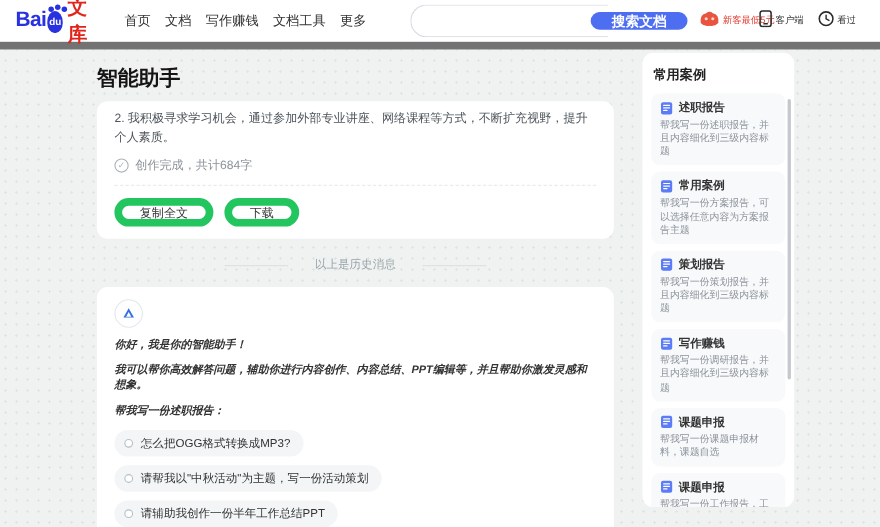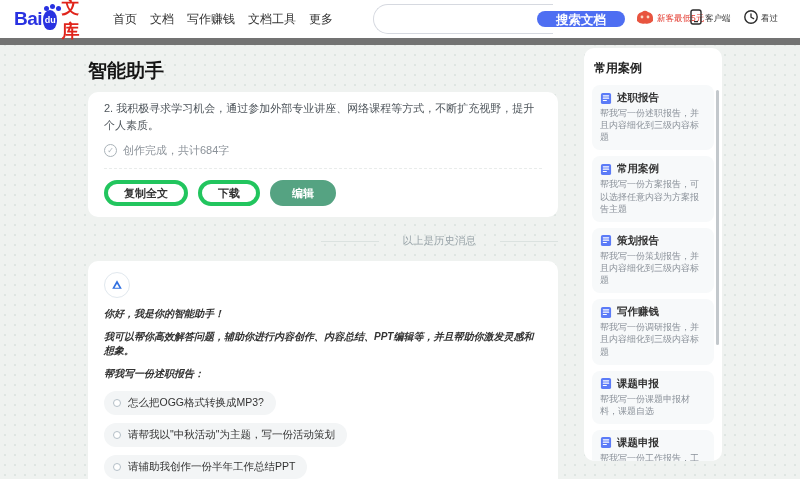--- a/index.html
+++ b/index.html
@@ -38,24 +38,24 @@
   .main{position:absolute;left:88px;top:45px;width:470px;}
   .page-title{font-size:19px;font-weight:800;color:#151515;margin:13px 0 8px;}
   .card{background:#fff;border-radius:10px;}
   .history-card{padding:8px 16px 11px;}
   .partial-text{font-size:11px;color:#4e555b;line-height:1.5;}
   .status-row{display:flex;align-items:center;gap:6px;margin-top:10px;font-size:11px;color:#8b9299;}
   .check-circle{width:13px;height:13px;border:1px solid #aab3b9;border-radius:50%;box-sizing:border-box;
     display:flex;align-items:center;justify-content:center;font-size:8px;color:#aab3b9;}
   .dash-sep{border-top:1px dashed #e9eceb;margin:10px 0 11px;}
   .actions{display:flex;gap:10px;}
-  .btn{height:26px;padding:0 16px;border-radius:14px;border:4px solid #22c55e;background:#fff;
-    font-size:11px;font-weight:700;color:#333;display:flex;align-items:center;cursor:pointer;}
+  .btn{height:26px;padding:0 16px;border-radius:14px;border:7px solid #22c55e;background:#fff;
+    font-size:11px;font-weight:400;color:#333;display:flex;align-items:center;cursor:pointer;}
   .btn.primary{background:#55a382;border-color:#55a382;color:#fff;padding:0 18px;}
-  .history-divider{display:flex;align-items:center;justify-content:flex-end;gap:24px;margin:17px 0 13px;}
+  .history-divider{display:flex;align-items:center;justify-content:center;gap:24px;margin:17px 0 13px;}
   .hline{width:58px;height:1px;background:#dbe2e0;}
   .divider-text{font-size:10.5px;color:#9aa5aa;}
   .greeting-card{padding:11px 16px 14px;}
   .ai-avatar{width:24px;height:24px;border-radius:50%;border:1px solid #e1e8ee;background:#fff;
     display:flex;align-items:center;justify-content:center;}
   .g-line{font-size:10px;font-weight:700;color:#333;margin-top:9px;line-height:1.4;font-style:italic;}
   .suggestions{margin-top:10px;}
   .chip-row{margin-bottom:8px;}
   .chip{display:inline-flex;align-items:center;gap:7px;background:#f3f5f6;border-radius:14px;
     padding:5px 12px 5px 9px;font-size:10.5px;color:#333;cursor:pointer;}
@@ -132,21 +132,20 @@
   <div class="card history-card">
     <div class="partial-text">2. 我积极寻求学习机会，通过参加外部专业讲座、网络课程等方式，不断扩充视野，提升个人素质。</div>
     <div class="status-row">
       <span class="check-circle">✓</span>
       <span>创作完成，共计684字</span>
     </div>
     <div class="dash-sep"></div>
     <div class="actions">
       <button class="btn">复制全文</button>
       <button class="btn">下载</button>
-      <button class="btn primary">编辑</button>
     </div>
   </div>
 
   <div class="history-divider">
     <span class="hline"></span>
     <span class="divider-text">以上是历史消息</span>
     <span class="hline"></span>
   </div>
 
   <div class="card greeting-card">

